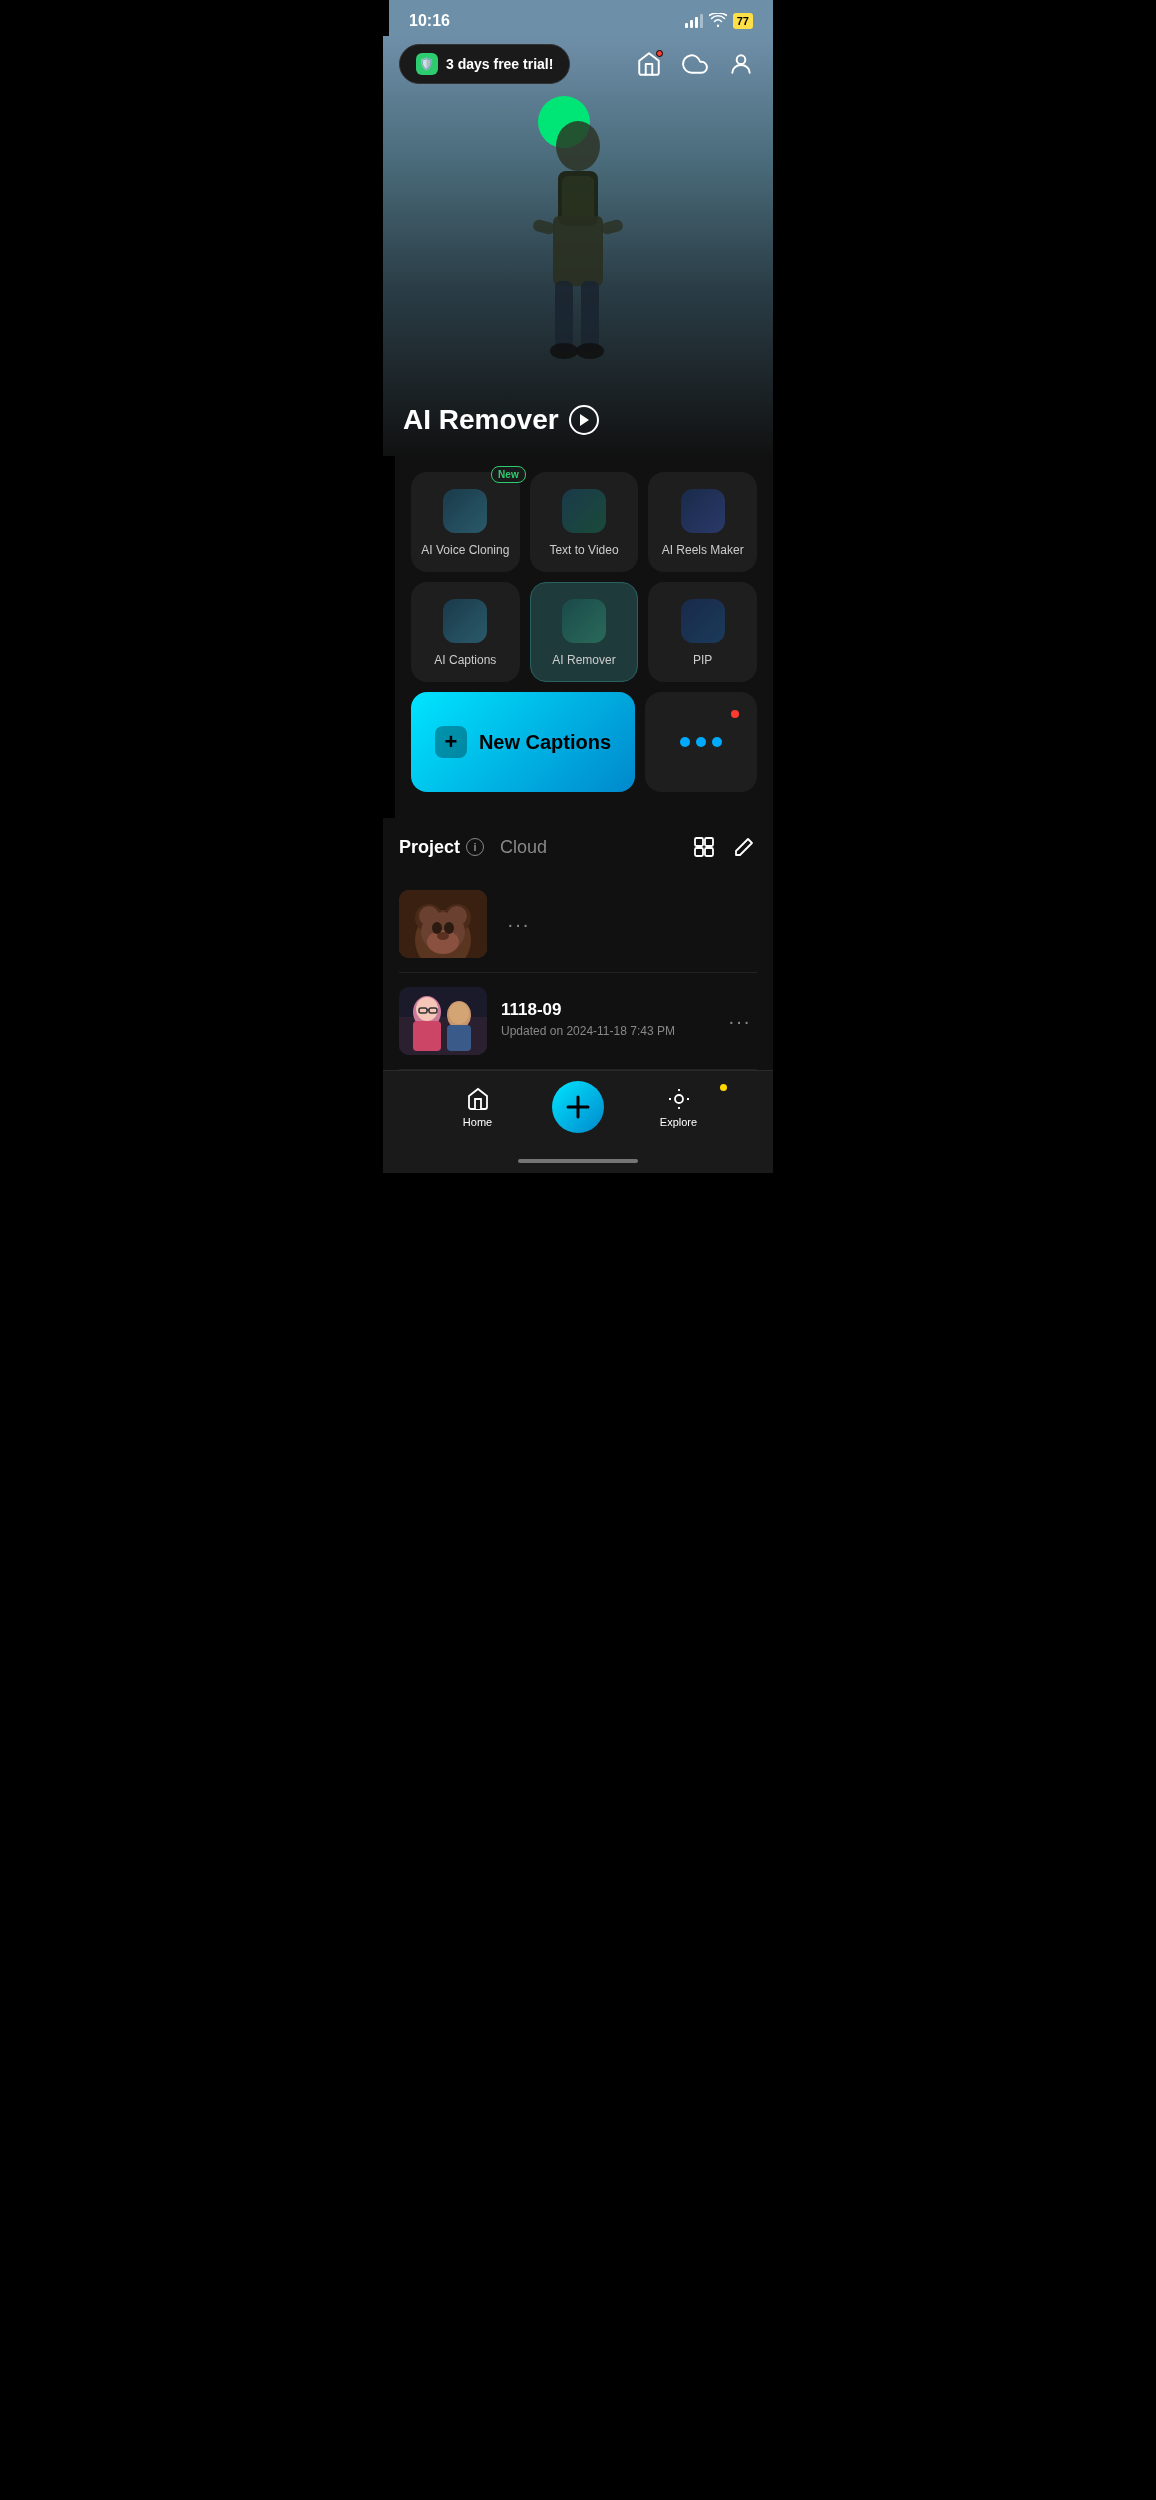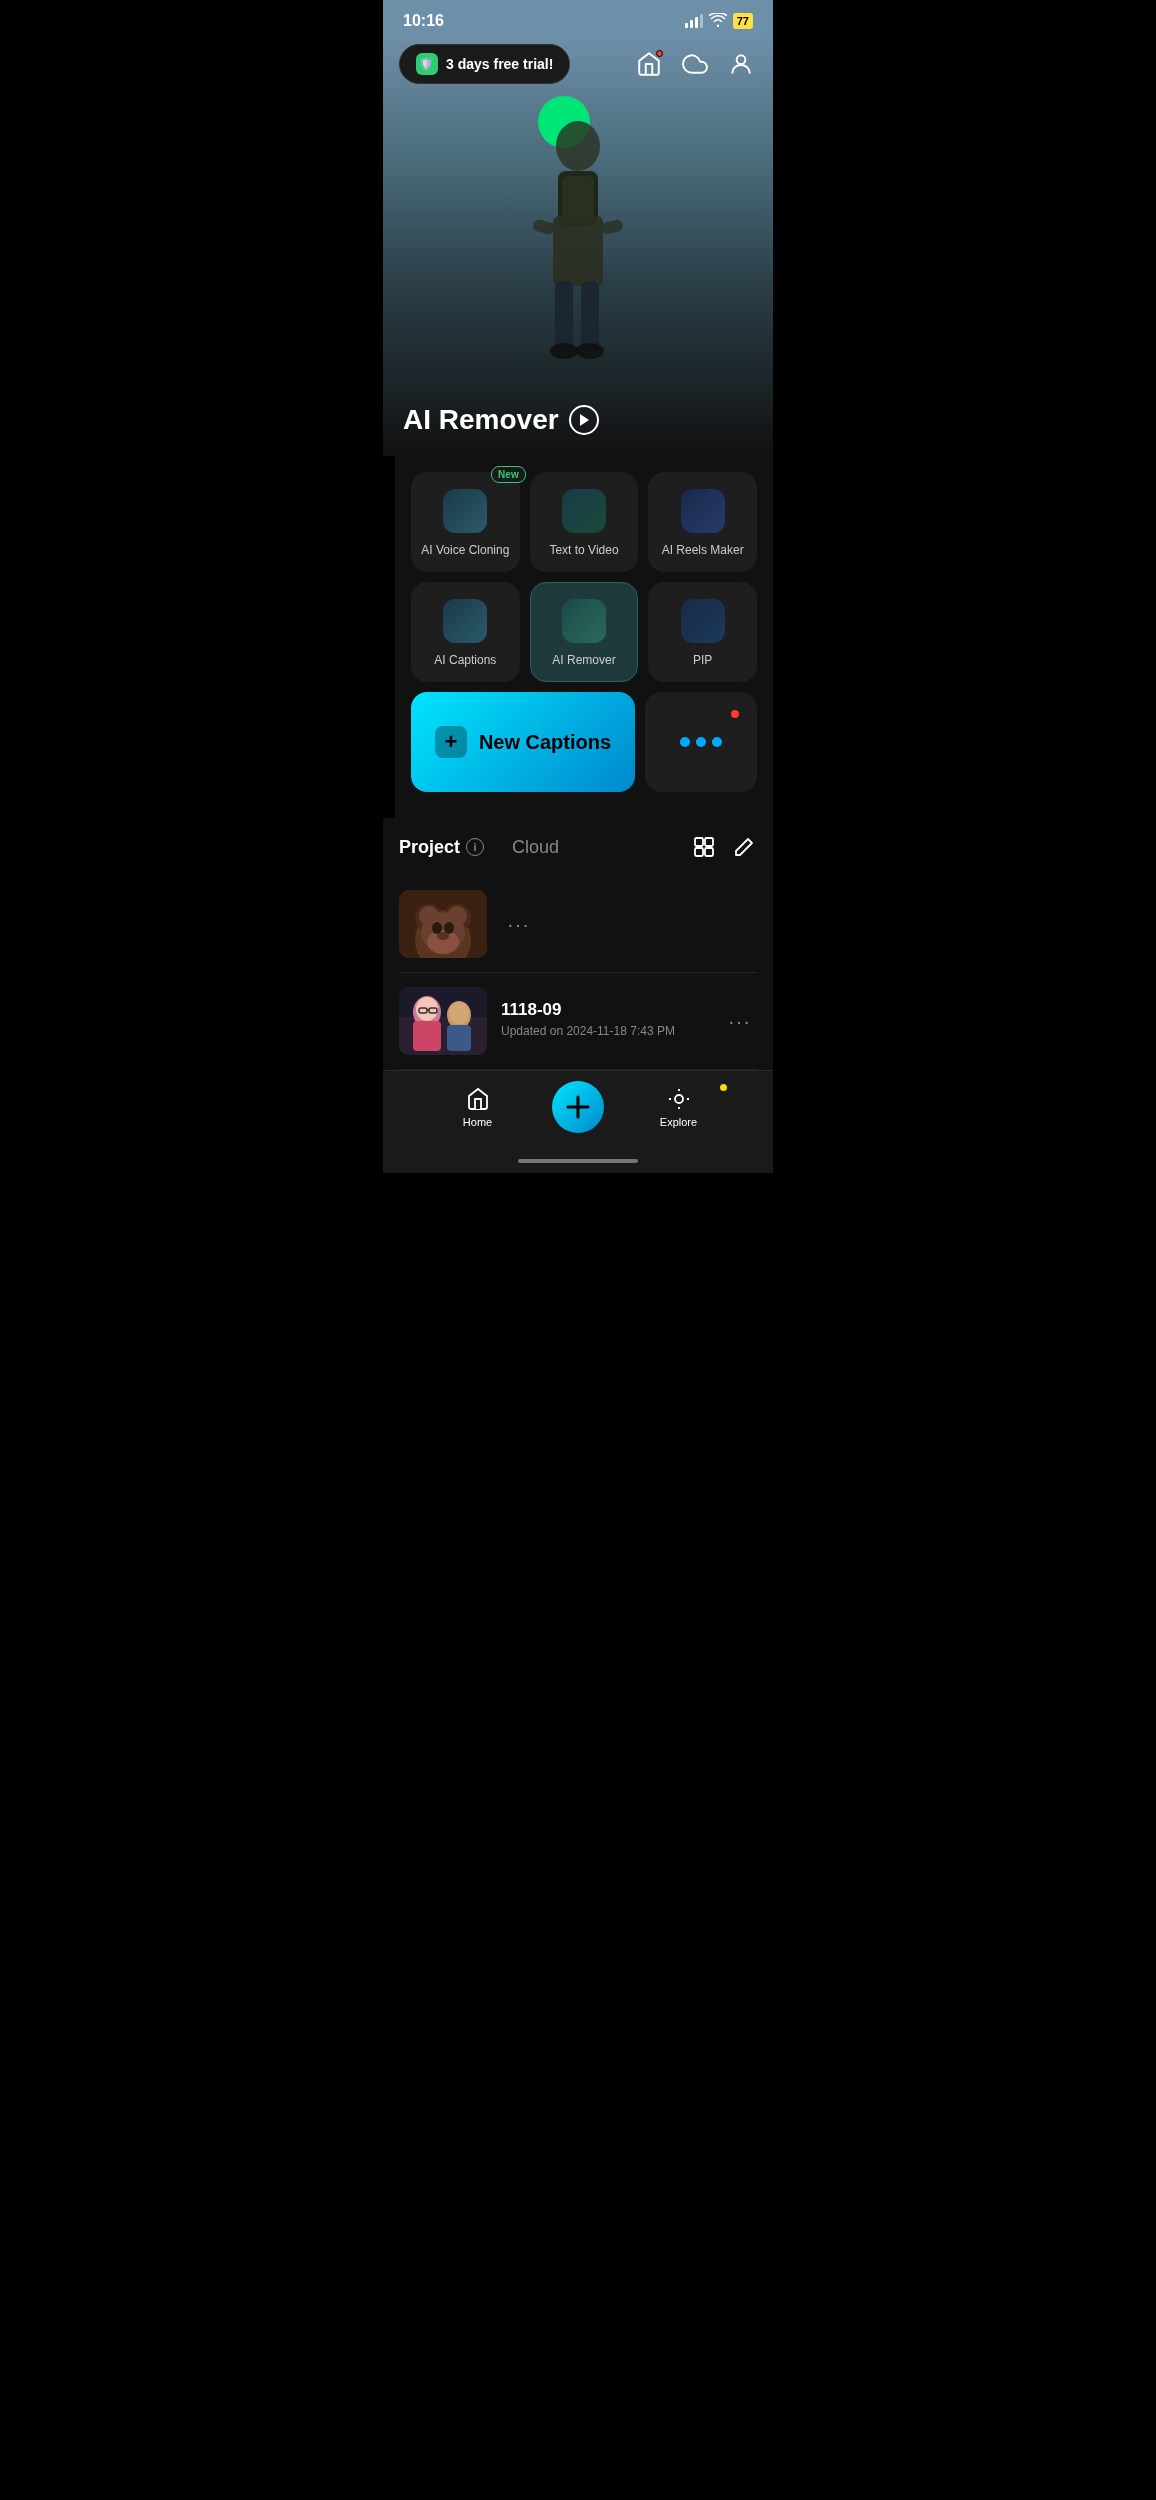--- a/index.html
+++ b/index.html
@@ -13,20 +13,21 @@
       overflow-x: hidden;
     }
 
     
     .status-bar {
       display: flex;
       justify-content: space-between;
       align-items: center;
       padding: 12px 20px 6px;
       background: #6e8fa8;
+      margin-left: 6px;
     }
     .status-time {
       font-size: 16px;
       font-weight: 600;
       color: #fff;
     }
     .status-icons {
       display: flex;
       align-items: center;
       gap: 6px;
@@ -289,21 +290,21 @@
       padding: 16px 16px 0;
     }
     .projects-header {
       display: flex;
       justify-content: space-between;
       align-items: center;
       margin-bottom: 16px;
     }
     .projects-tabs {
       display: flex;
-      gap: 28px;
+      gap: 16px;
       align-items: center;
     }
     .tab-label {
       font-size: 18px;
       font-weight: 700;
       color: #fff;
       display: flex;
       align-items: center;
       gap: 6px;
     }

